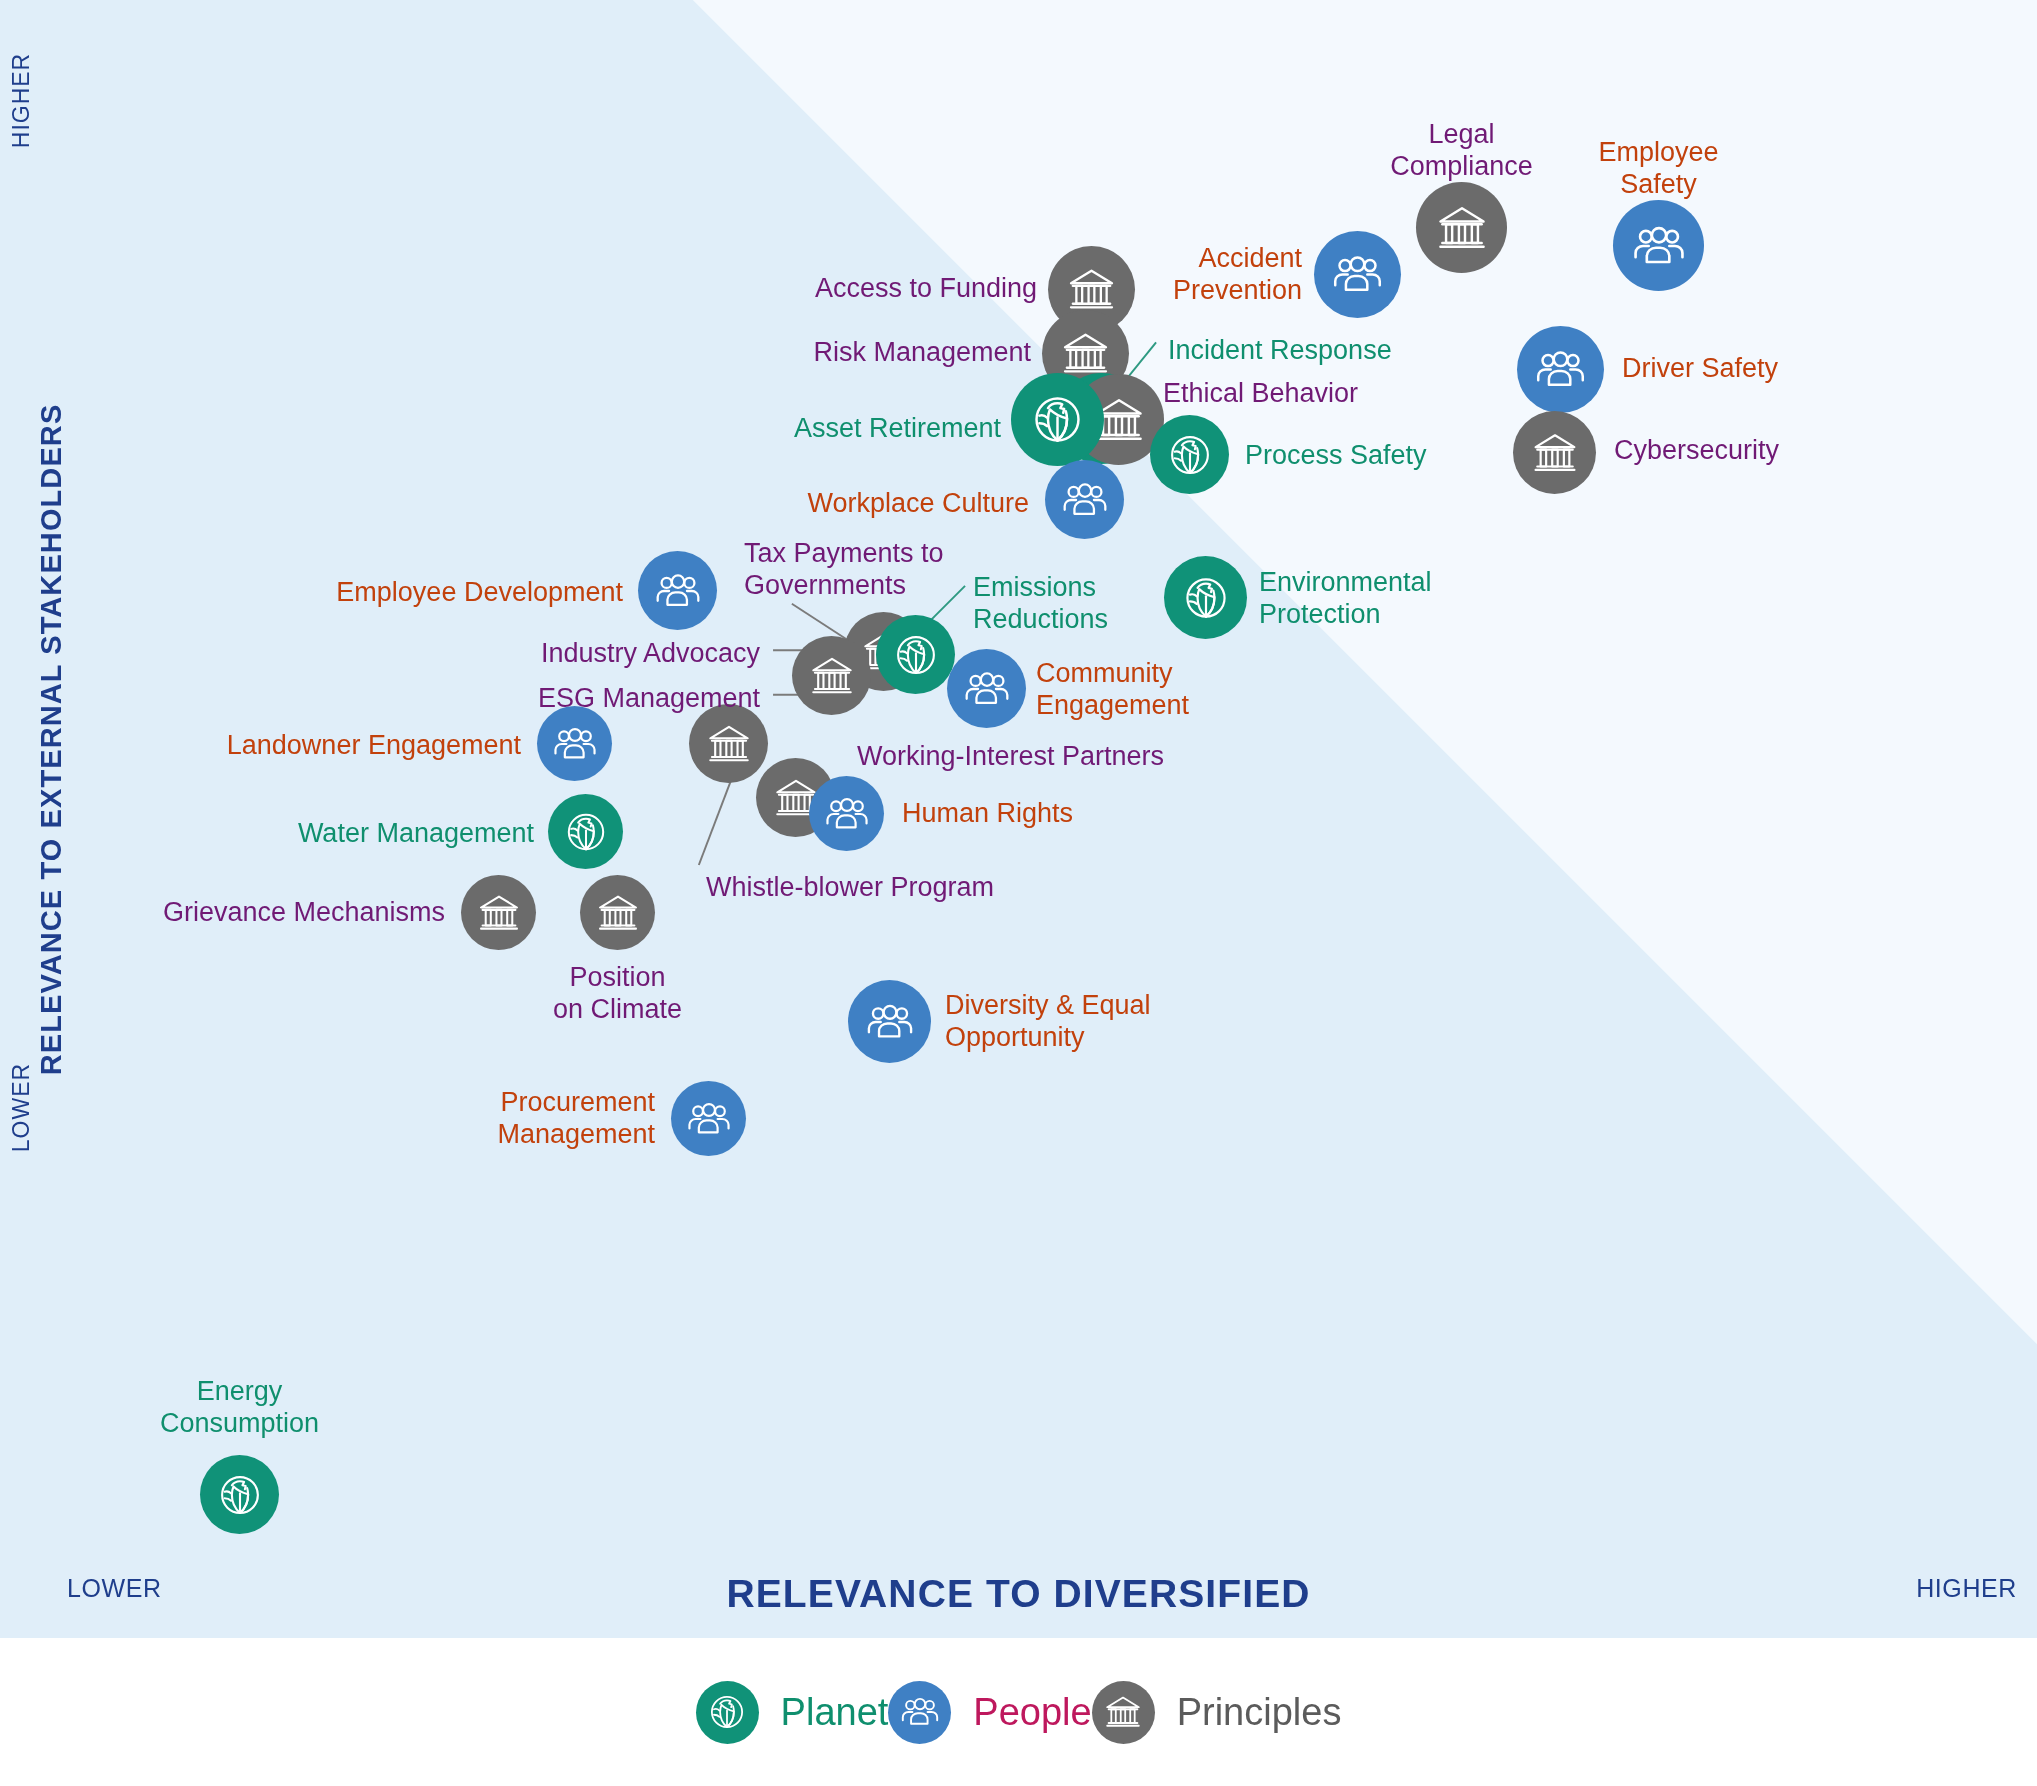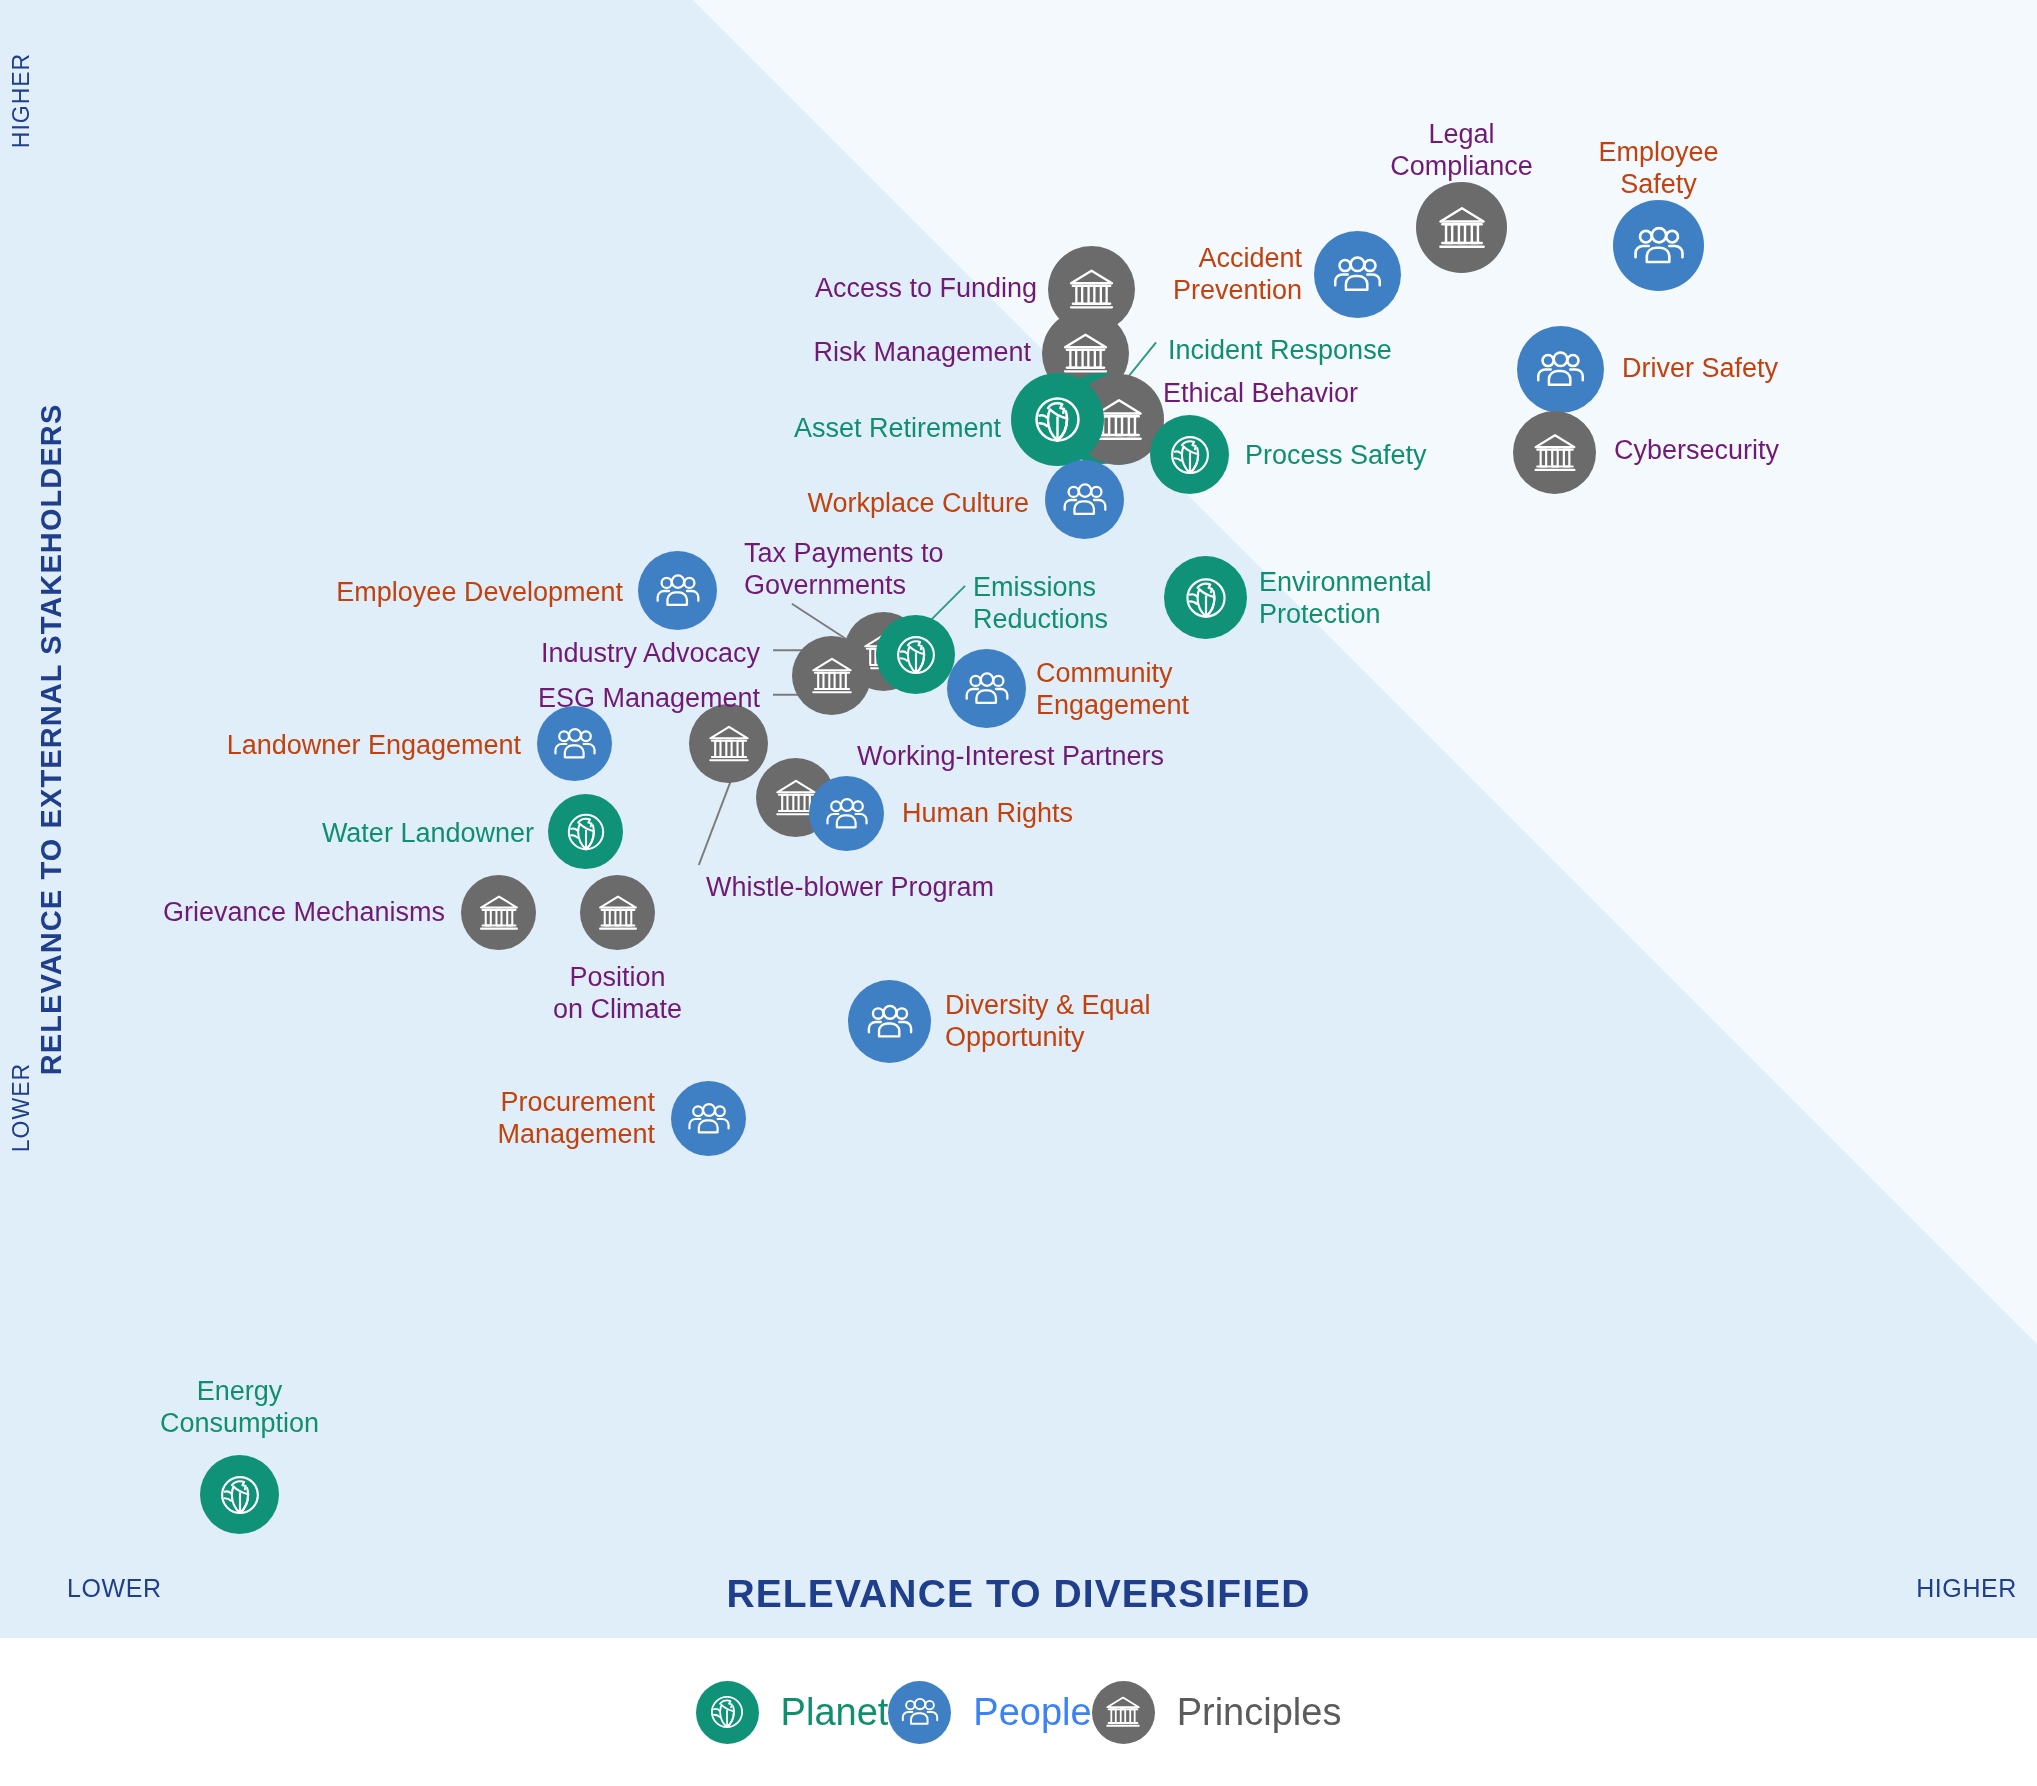--- a/index.html
+++ b/index.html
@@ -141,21 +141,21 @@
     left:0; top:1638px;
     width:2037px; height:148px;
     background:#ffffff;
     display:flex;
     align-items:center;
     justify-content:center;
   }
   .legend-item{display:flex;align-items:center;gap:22px;}
   .legend-text{font-size:38px;}
   .lt-planet{color:#0f8f6e;}
-  .lt-people{color:#3b82f6;}
+  .lt-people{color:#be185d;}
   .lt-principles{color:#5b5b5b;}
 </style>
 </head>
 <body>
 
 <div id="stage">
 
   <div id="panel">
     <div class="band" id="band-mid"></div>
     <div class="band" id="band-light"></div>
@@ -604,21 +604,21 @@
 Governments</div>
         <div class="lbl l t-planet" style="left: 973px; top: 572px;">Emissions
 Reductions</div>
         <div class="lbl r t-principles" style="right: 1277px; top: 638px;">Industry Advocacy</div>
         <div class="lbl r t-principles" style="right: 1277px; top: 683px; text-align: center;">ESG Management</div>
         <div class="lbl l t-people" style="left: 1036px; top: 658px;">Community
 Engagement</div>
         <div class="lbl r t-people" style="right: 1516px; top: 730px;">Landowner Engagement</div>
         <div class="lbl l t-principles" style="left: 857px; top: 741px;">Working-Interest Partners</div>
         <div class="lbl l t-people" style="left: 902px; top: 798px;">Human Rights</div>
-        <div class="lbl r t-planet" style="right: 1503px; top: 818px;">Water Landowner</div>
+        <div class="lbl r t-planet" style="right: 1503px; top: 818px;">Water Management</div>
         <div class="lbl l t-principles" style="left: 706px; top: 872px;">Whistle-blower Program</div>
         <div class="lbl r t-principles" style="right: 1592px; top: 897px;">Grievance Mechanisms</div>
         <div class="lbl c t-principles" style="left: 360px; width: 515px; top: 962px;">Position
 on Climate</div>
         <div class="lbl l t-people" style="left: 945px; top: 990px;">Diversity &amp; Equal
 Opportunity</div>
         <div class="lbl r t-people" style="right: 1382px; top: 1087px;">Procurement
 Management</div>
         <div class="lbl c t-planet" style="left: -18px; width: 515px; top: 1376px;">Energy
 Consumption</div>

